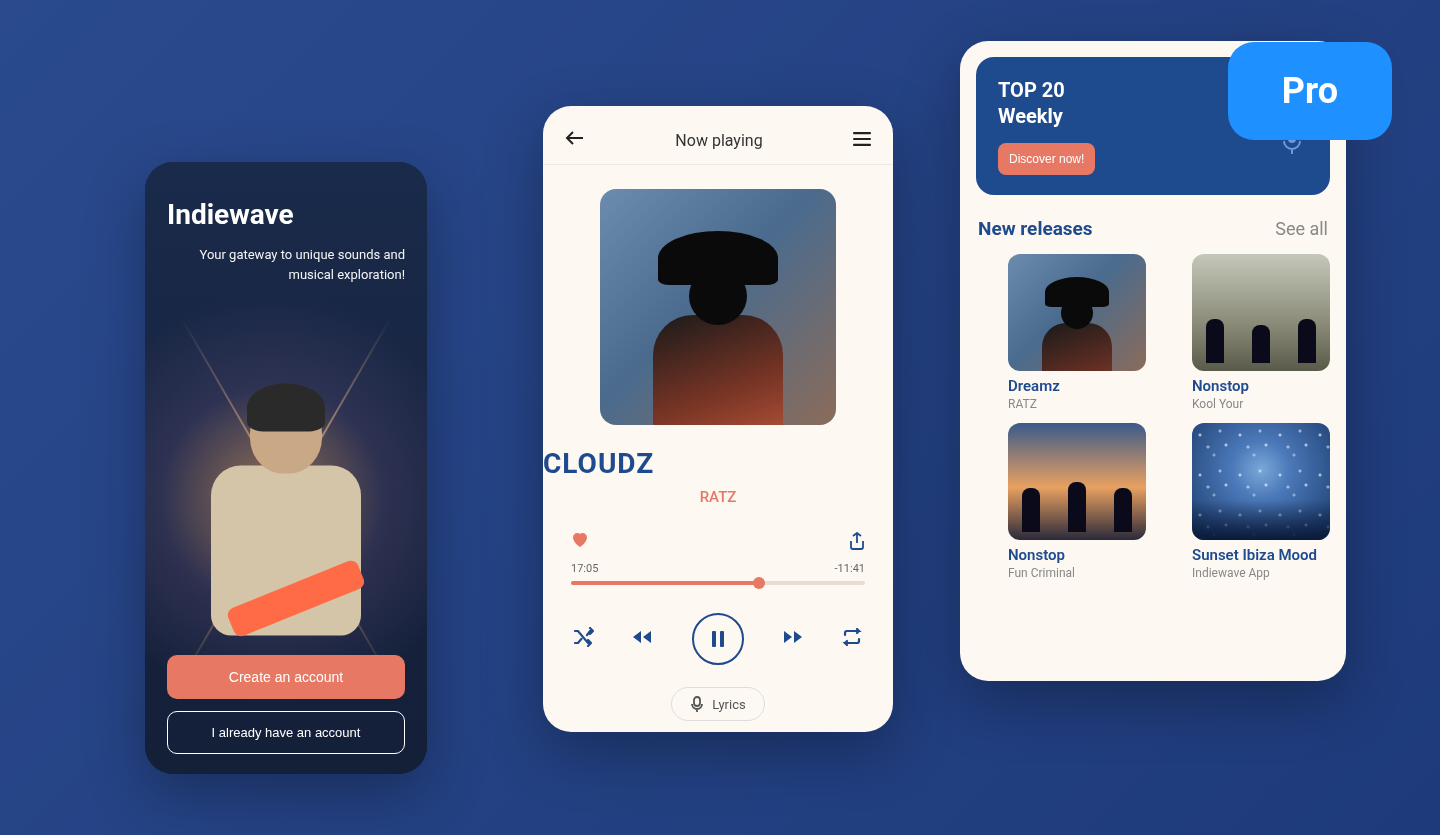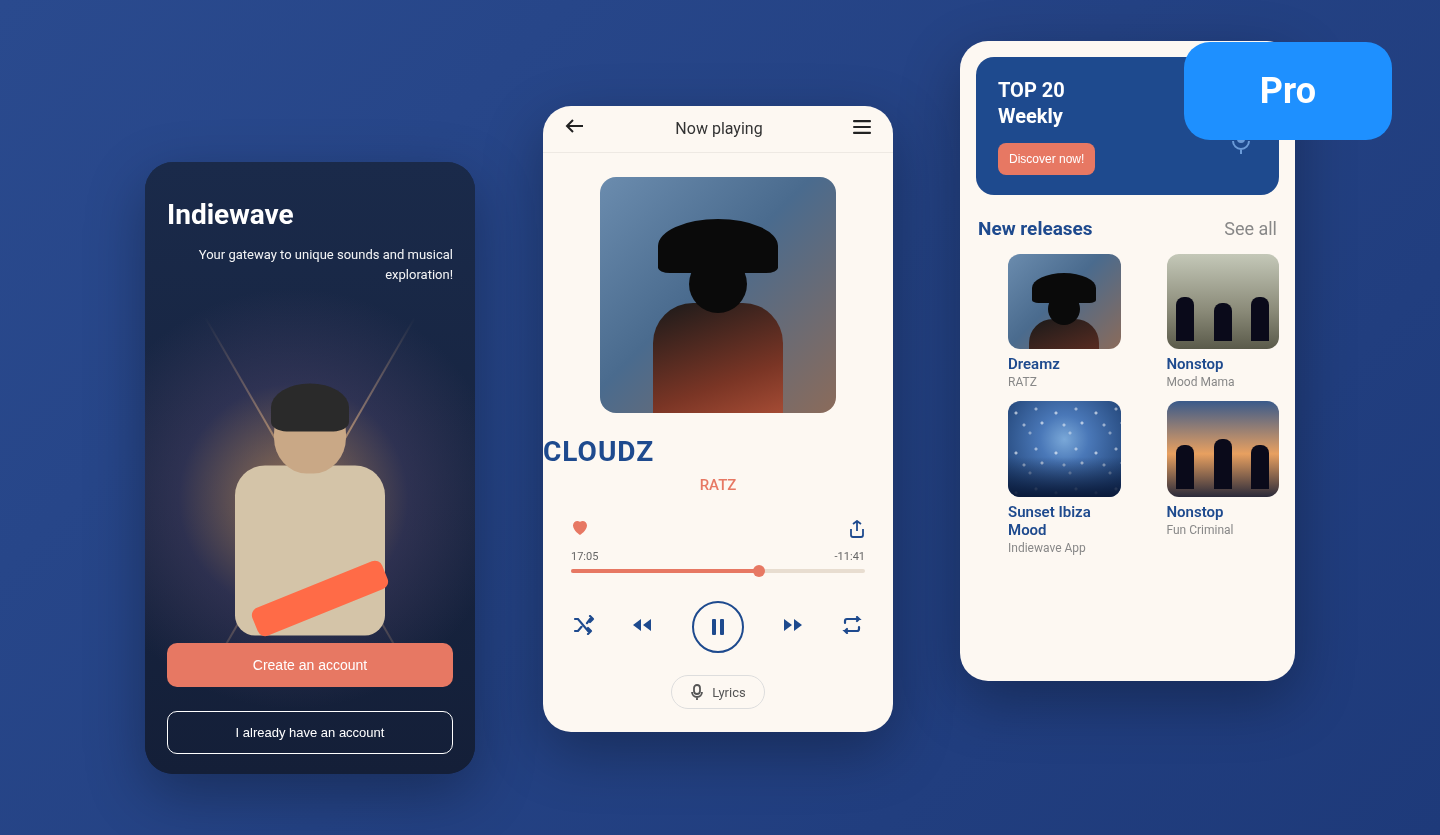--- a/index.html
+++ b/index.html
@@ -14,39 +14,39 @@
 
 
 .pro-badge {
   position: absolute;
   top: 42px;
   right: 48px;
   background: #1e90ff;
   color: #fff;
   font-size: 36px;
   font-weight: 700;
-  padding: 28px 76px;
+  padding: 28px 54px;
   border-radius: 26px;
   z-index: 100;
 }
 
 
 .phone {
   position: absolute;
   background: #fdf8f2;
   border-radius: 28px;
   box-shadow: 0 20px 60px rgba(0,0,0,0.3);
   overflow: hidden;
 }
 
 
 .card1 {
   left: 145px;
   top: 162px;
-  width: 330px;
+  width: 282px;
   height: 612px;
   background: linear-gradient(180deg, #1a2a4a 0%, #0f1a30 100%);
   color: #fff;
 }
 .card1-bg {
   position: absolute;
   inset: 0;
   background: radial-gradient(circle at 45% 55%, rgba(255,180,100,0.55) 0%, rgba(100,80,120,0.3) 30%, transparent 55%),
               linear-gradient(180deg, #1a2a4a 0%, #141f38 100%);
 }
@@ -131,21 +131,21 @@
 .card1-sub {
   font-size: 13px;
   text-align: right;
   line-height: 1.5;
   opacity: 0.95;
 }
 .card1-buttons {
   margin-top: auto;
   display: flex;
   flex-direction: column;
-  gap: 24px;
+  gap: 12px;
 }
 .btn-primary {
   background: #e77863;
   color: #fff;
   border: none;
   padding: 14px;
   border-radius: 10px;
   font-size: 14px;
   cursor: pointer;
 }
@@ -163,21 +163,21 @@
 .card2 {
   left: 543px;
   top: 106px;
   width: 350px;
   height: 626px;
 }
 .card2-header {
   display: flex;
   align-items: flex-end;
   justify-content: space-between;
-  padding: 12px 22px 14px;
+  padding: 24px 22px 14px;
   border-bottom: 1px solid rgba(0,0,0,0.06);
 }
 .card2-title {
   font-size: 16px;
   color: #333;
 }
 .back-icon, .menu-icon { cursor: pointer; color: #222; }
 .card2-art {
   width: 236px;
   height: 236px;
@@ -310,21 +310,21 @@
   gap: 8px;
   font-size: 13px;
   color: #555;
   cursor: pointer;
 }
 
 
 .card3 {
   left: 960px;
   top: 41px;
-  width: 335px;
+  width: 386px;
   height: 640px;
   padding: 16px;
 }
 .top20 {
   background: #1e4a8e;
   border-radius: 18px;
   padding: 20px 22px;
   color: #fff;
   position: relative;
   overflow: hidden;
@@ -615,35 +615,35 @@
     </div>
     <div class="tile">
       <div class="tile-img img-goodhood">
         <div class="silh-band">
             <div class="silh-person"></div>
             <div class="silh-person" style="height:38px"></div>
             <div class="silh-person"></div>
           </div>
       </div>
       <div class="tile-title">Nonstop</div>
-      <div class="tile-artist">Mood Mama</div>
-    </div>
-    <div class="tile">
-      <div class="tile-img img-sunset">
-        <div class="confetti"></div>
-        <div class="crowd"></div>
-      </div>
-      <div class="tile-title">Sunset Ibiza Mood</div>
-      <div class="tile-artist">Indiewave App</div>
+      <div class="tile-artist">Kool Your</div>
     </div>
     <div class="tile">
       <div class="tile-img img-nonstop">
         <div class="silh-band">
             <div class="silh-person"></div>
             <div class="silh-person" style="height:50px"></div>
             <div class="silh-person"></div>
           </div>
       </div>
       <div class="tile-title">Nonstop</div>
       <div class="tile-artist">Fun Criminal</div>
     </div>
+    <div class="tile">
+      <div class="tile-img img-sunset">
+        <div class="confetti"></div>
+        <div class="crowd"></div>
+      </div>
+      <div class="tile-title">Sunset Ibiza Mood</div>
+      <div class="tile-artist">Indiewave App</div>
+    </div>
   </div>
 </div>
 
 </body></html>

